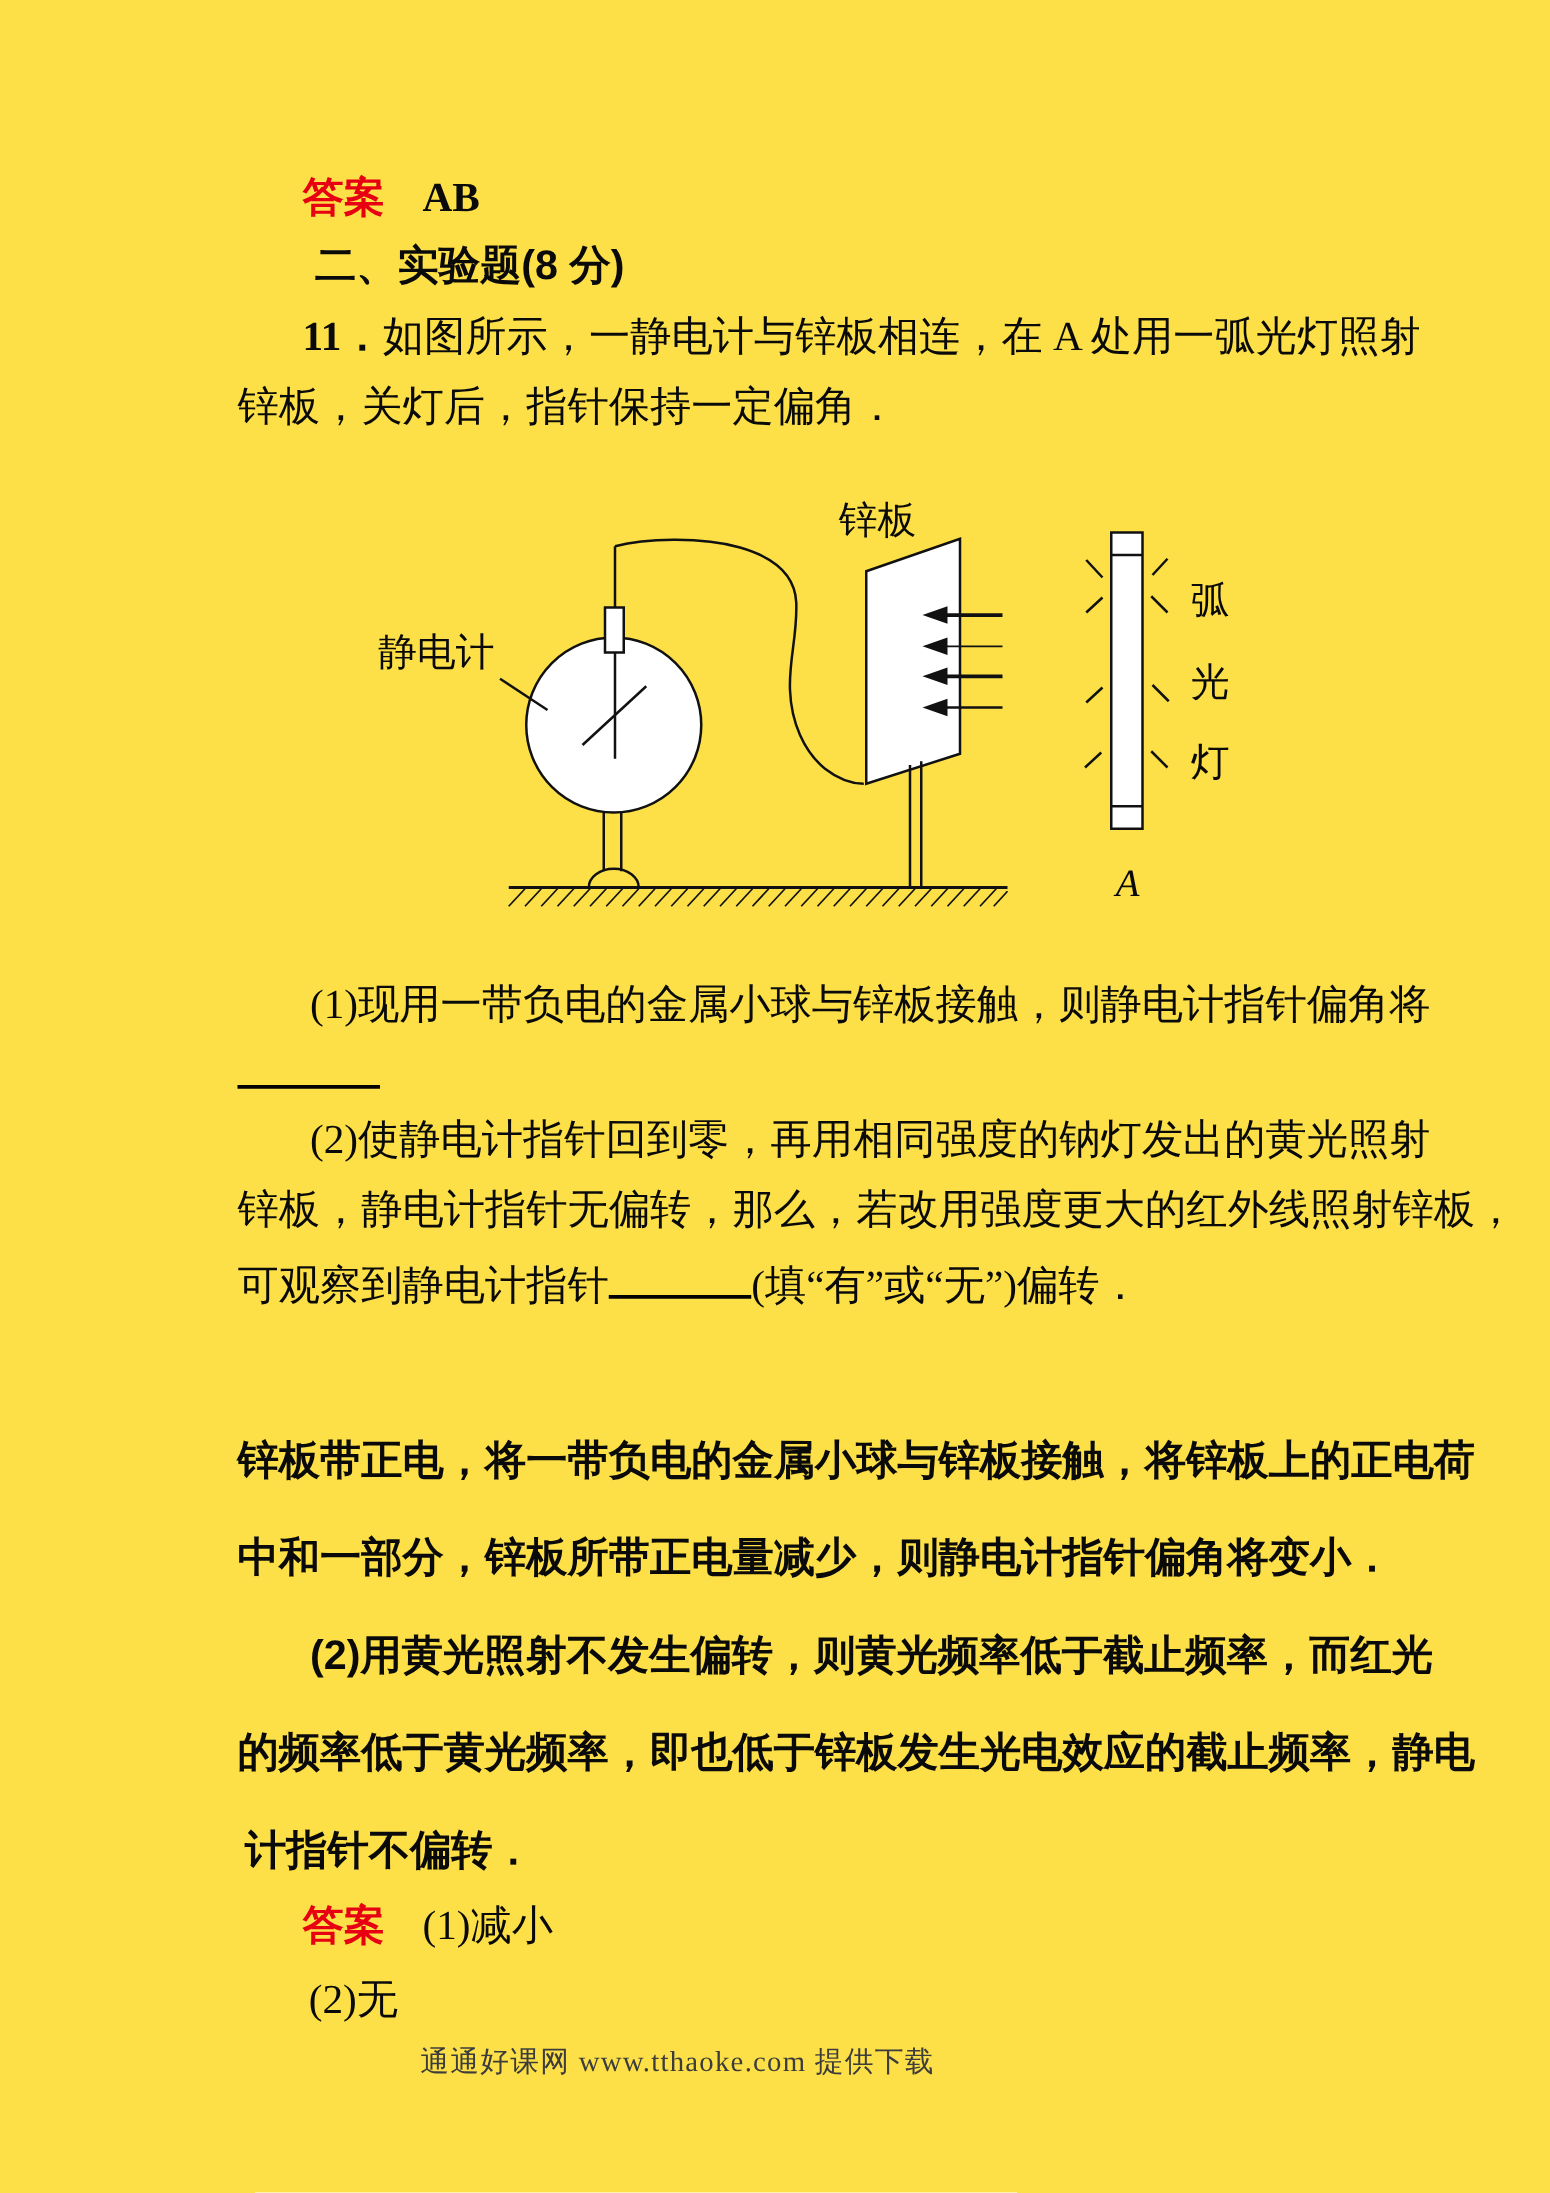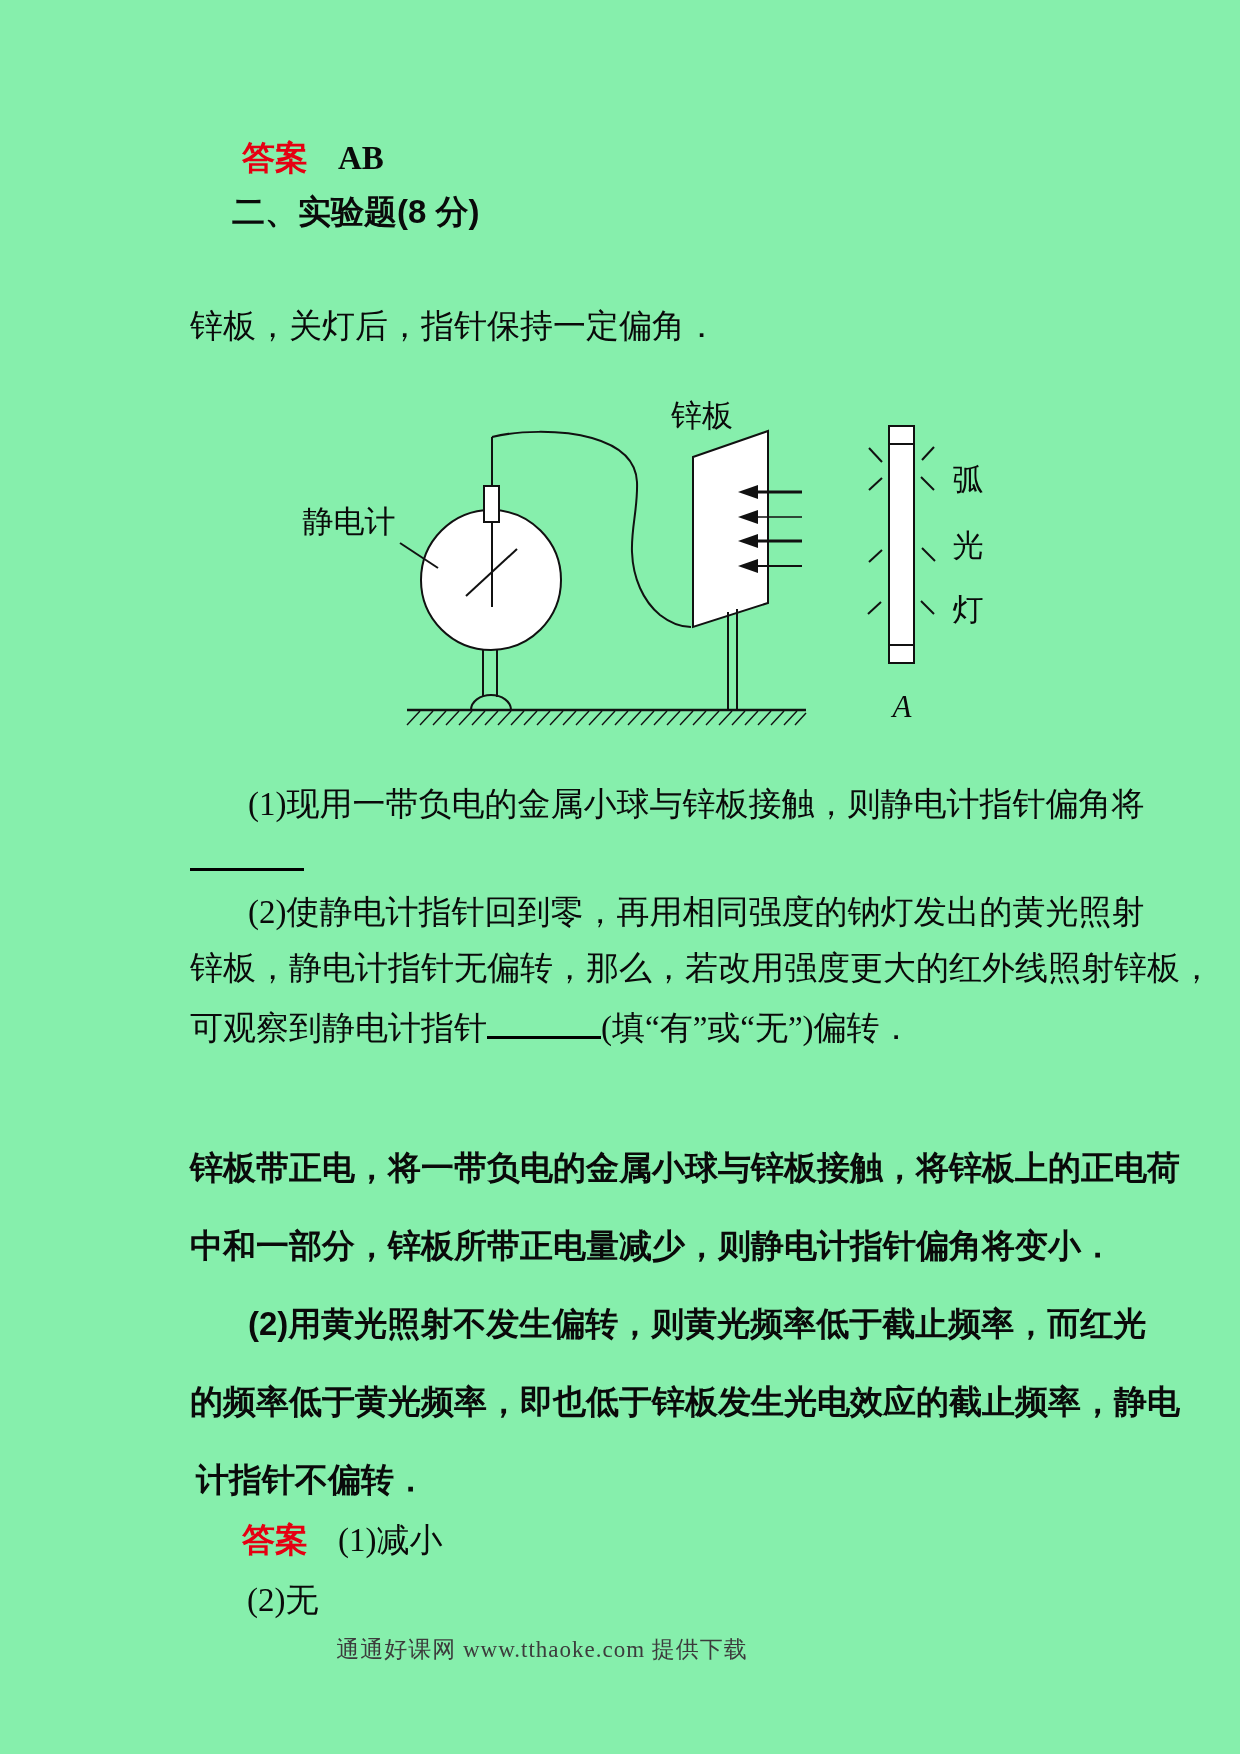--- a/index.html
+++ b/index.html
@@ -1,17 +1,17 @@
 <!DOCTYPE html>
 <html><head>
 <meta charset="utf-8">
 <style>
   html,body { margin:0; padding:0; background:#ffffff; }
   .page {
-    position:relative; width:1240px; height:1754px; background:#86efac;
+    position:relative; width:1240px; height:1754px; background:#fde047;
     font-family:"Liberation Serif","DejaVu Serif",serif;
     font-size:33px; color:#0a0a0a; overflow:hidden;
   }
   .line { position:absolute; white-space:nowrap; line-height:40px; }
   .sans  { font-family:"Liberation Sans","DejaVu Sans",sans-serif; }
   .bold  { font-weight:bold; }
   .red   { color:#e60012; }
   .blue  { color:#2323cc; }
   .kw    { font-weight:bold; font-family:"Liberation Sans","DejaVu Sans",sans-serif; }
   .gap   { display:inline-block; width:30px; }
@@ -34,22 +34,25 @@
 </style>
 </head>
 <body>
 
 <div class="page">
 
   <div class="line" style="left:242px; top:138px;">
     <span class="kw red">答案</span><span class="gap"></span><span class="bold">AB</span>
   </div>
 
-  <div class="line sans bold" style="left:232px; top:192px;">二、实验题(8 分)</div>
+  <div class="line sans bold" style="left:252px; top:192px;">二、实验题(8 分)</div>
 
+  <div class="line" style="left:242px; top:250px;">
+    <span class="bold">11．</span><span>如图所示，一静电计与锌板相连，在 A 处用一弧光灯照射</span>
+  </div>
   <div class="line" style="left:190px; top:306px;">锌板，关灯后，指针保持一定偏角．</div>
 
   <svg class="diagram-svg" width="1240" height="400" viewBox="0 360 1240 400" xmlns="http://www.w3.org/2000/svg">
 
     <g>
       <line class="shape" x1="407" y1="710" x2="806" y2="710" style="stroke-width:2.4"></line>
       <g class="shape thin">
         <line x1="420" y1="711" x2="407" y2="725"></line>
           <line x1="433" y1="711" x2="420" y2="725"></line>
         <line x1="446" y1="711" x2="433" y2="725"></line>

